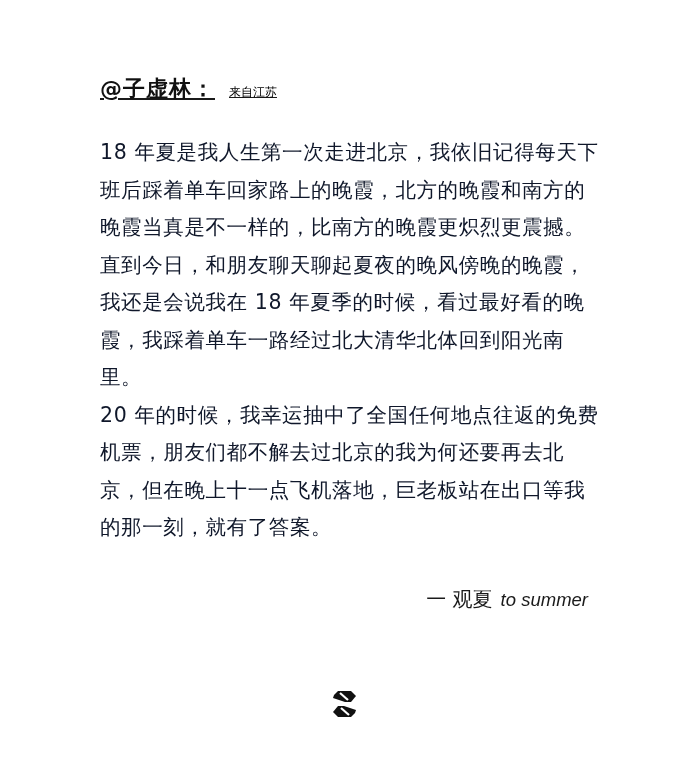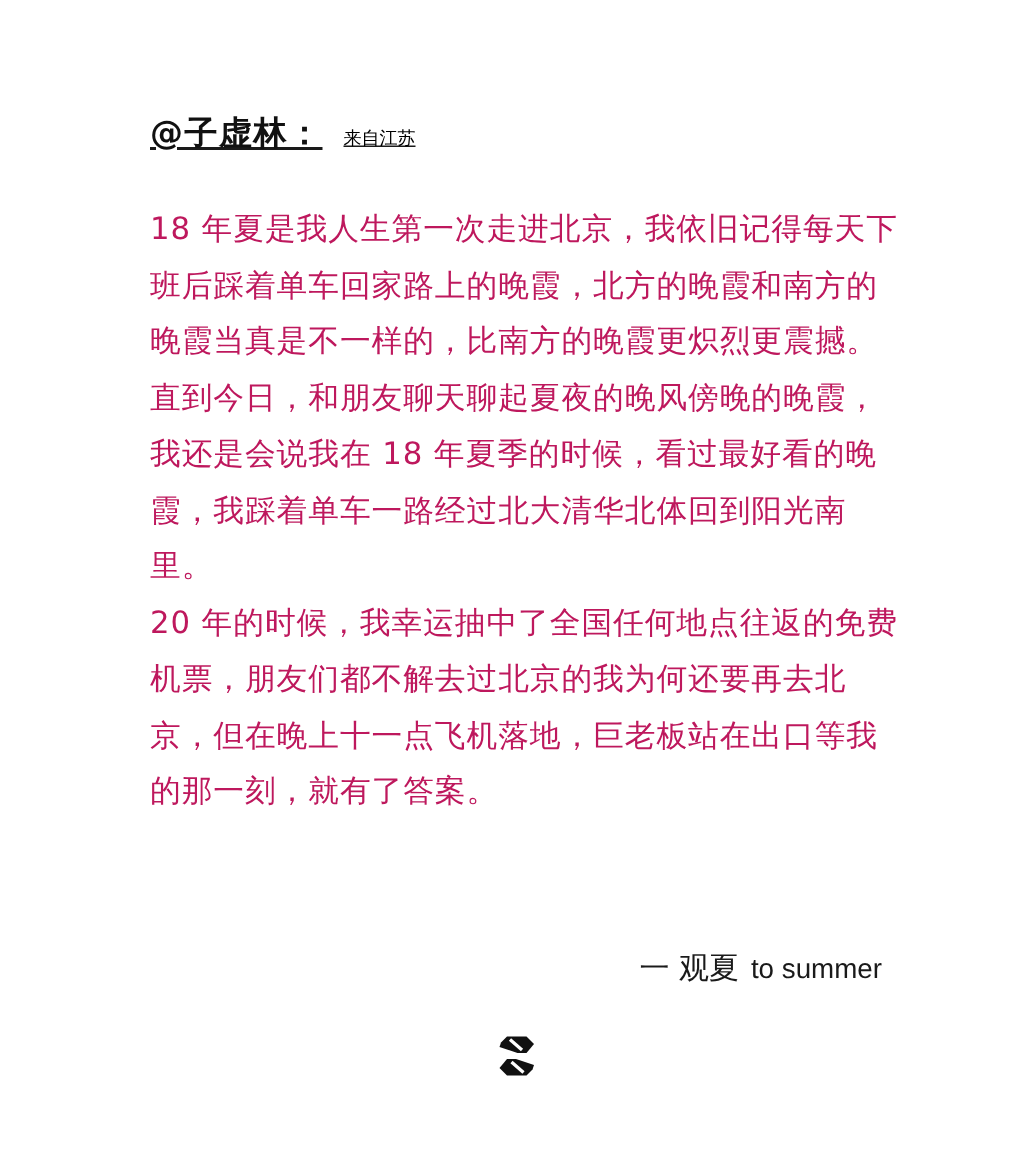--- a/index.html
+++ b/index.html
@@ -38,35 +38,35 @@
       position: absolute;
       left: 100px;
       top: 134px;
       width: 500px;
     }
     .para {
       margin: 0;
       font-size: 20.5px;
       line-height: 37.5px;
       letter-spacing: 0.6px;
-      color: #be185d;
+      color: #0f172a;
       word-break: break-all;
     }
     .signature {
       position: absolute;
       right: 102px;
       top: 586px;
       font-size: 20px;
       color: #1a1a1a;
       display: flex;
       align-items: baseline;
       gap: 8px;
-      margin-top: 46px;
     }
     .sig-latin {
+      font-style: italic;
       font-size: 18.5px;
       font-family: "Liberation Sans", sans-serif;
     }
     .logo {
       position: absolute;
       left: 331px;
       top: 690px;
       width: 27px;
       height: 28px;
     }

